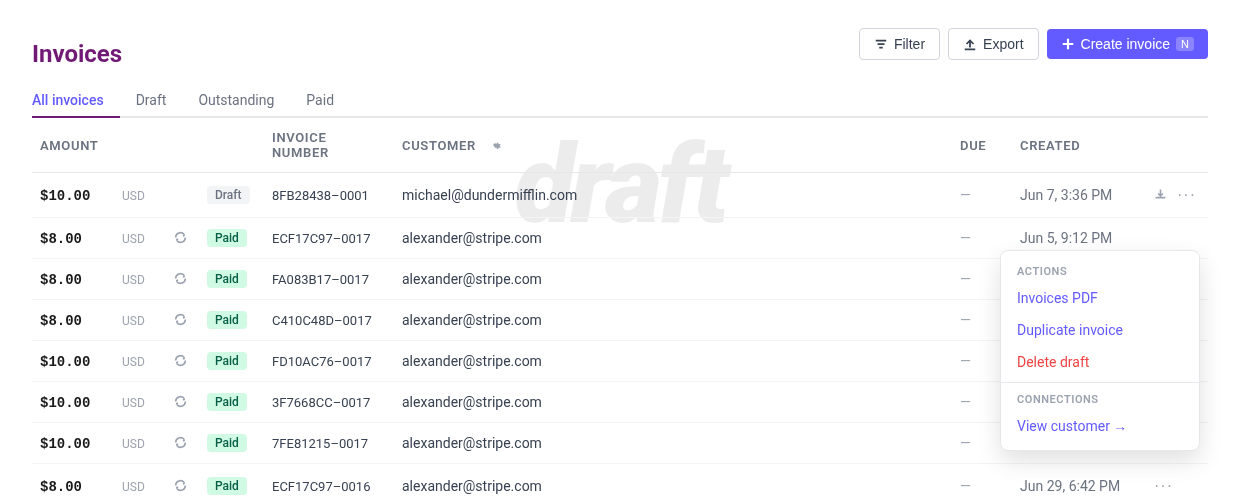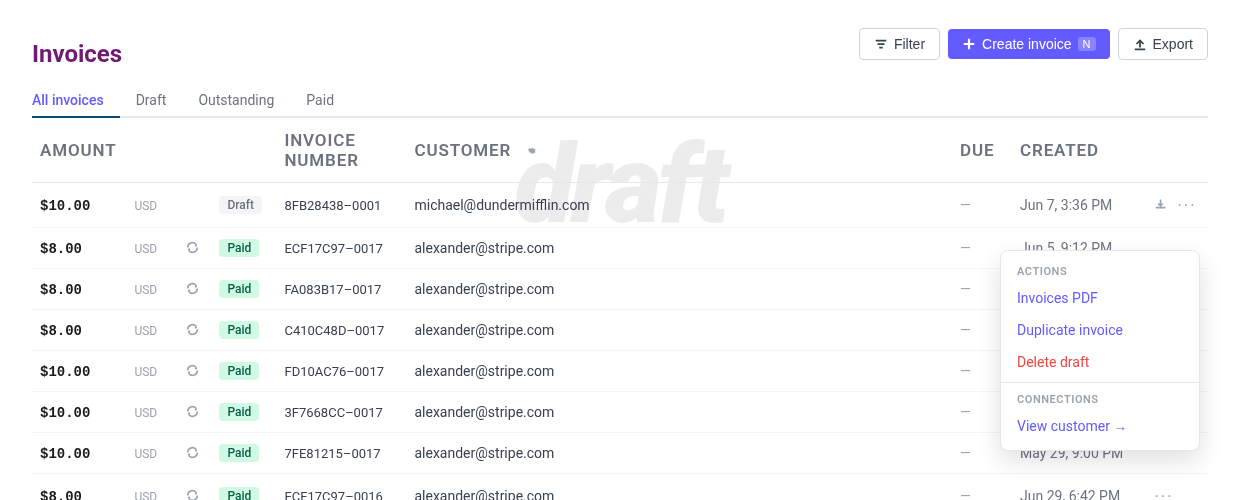--- a/index.html
+++ b/index.html
@@ -60,36 +60,36 @@
     .tab {
       padding: 8px 16px;
       cursor: pointer;
       font-size: 14px;
       color: #6b7280;
       border-bottom: 2px solid transparent;
       margin-bottom: -2px;
     }
     .tab.active {
       color: #635bff;
-      border-bottom: 2px solid #0c4a6e;
+      border-bottom: 2px solid #701a75;
       font-weight: 500;
     }
     .tab:first-child { padding-left: 0; }
     table {
       width: 100%;
       border-collapse: collapse;
       margin-top: 0;
     }
     thead tr {
       border-bottom: 1px solid #e5e7eb;
     }
     th {
       padding: 12px 8px;
       text-align: left;
-      font-size: 17px;
+      font-size: 13px;
       font-weight: 600;
       color: #6b7280;
       text-transform: uppercase;
       letter-spacing: 0.05em;
     }
     td {
       padding: 11px 8px;
       border-bottom: 1px solid #f3f4f6;
       vertical-align: middle;
     }
@@ -226,32 +226,32 @@
 
     <div class="header-row">
       <h1 class="page-title">Invoices</h1>
       <div class="header-actions">
         <button class="btn">
           <svg width="14" height="14" viewBox="0 0 16 16" fill="none" stroke="currentColor" stroke-width="2">
             <path d="M2 4h12M4 8h8M6 12h4"></path>
           </svg>
           <span>Filter</span>
         </button>
+        <button class="btn">
+          <svg width="14" height="14" viewBox="0 0 16 16" fill="none" stroke="currentColor" stroke-width="2">
+            <path d="M4 8l4-4 4 4M8 4v8M2 14h12"></path>
+          </svg>
+          <span>Export</span>
+        </button>
         <button class="btn btn-primary">
           <svg width="14" height="14" viewBox="0 0 16 16" fill="none" stroke="currentColor" stroke-width="2.5">
             <path d="M8 2v12M2 8h12"></path>
           </svg>
           <span>Create invoice</span>
           <span style="background:rgba(255,255,255,0.25);border-radius:3px;padding:1px 5px;font-size:11px;">N</span>
-        </button>
-        <button class="btn">
-          <svg width="14" height="14" viewBox="0 0 16 16" fill="none" stroke="currentColor" stroke-width="2">
-            <path d="M4 8l4-4 4 4M8 4v8M2 14h12"></path>
-          </svg>
-          <span>Export</span>
         </button>
       </div>
     </div>
 
     <div class="tabs">
       <div class="tab active">All invoices</div>
       <div class="tab">Draft</div>
       <div class="tab">Outstanding</div>
       <div class="tab">Paid</div>
     </div>

